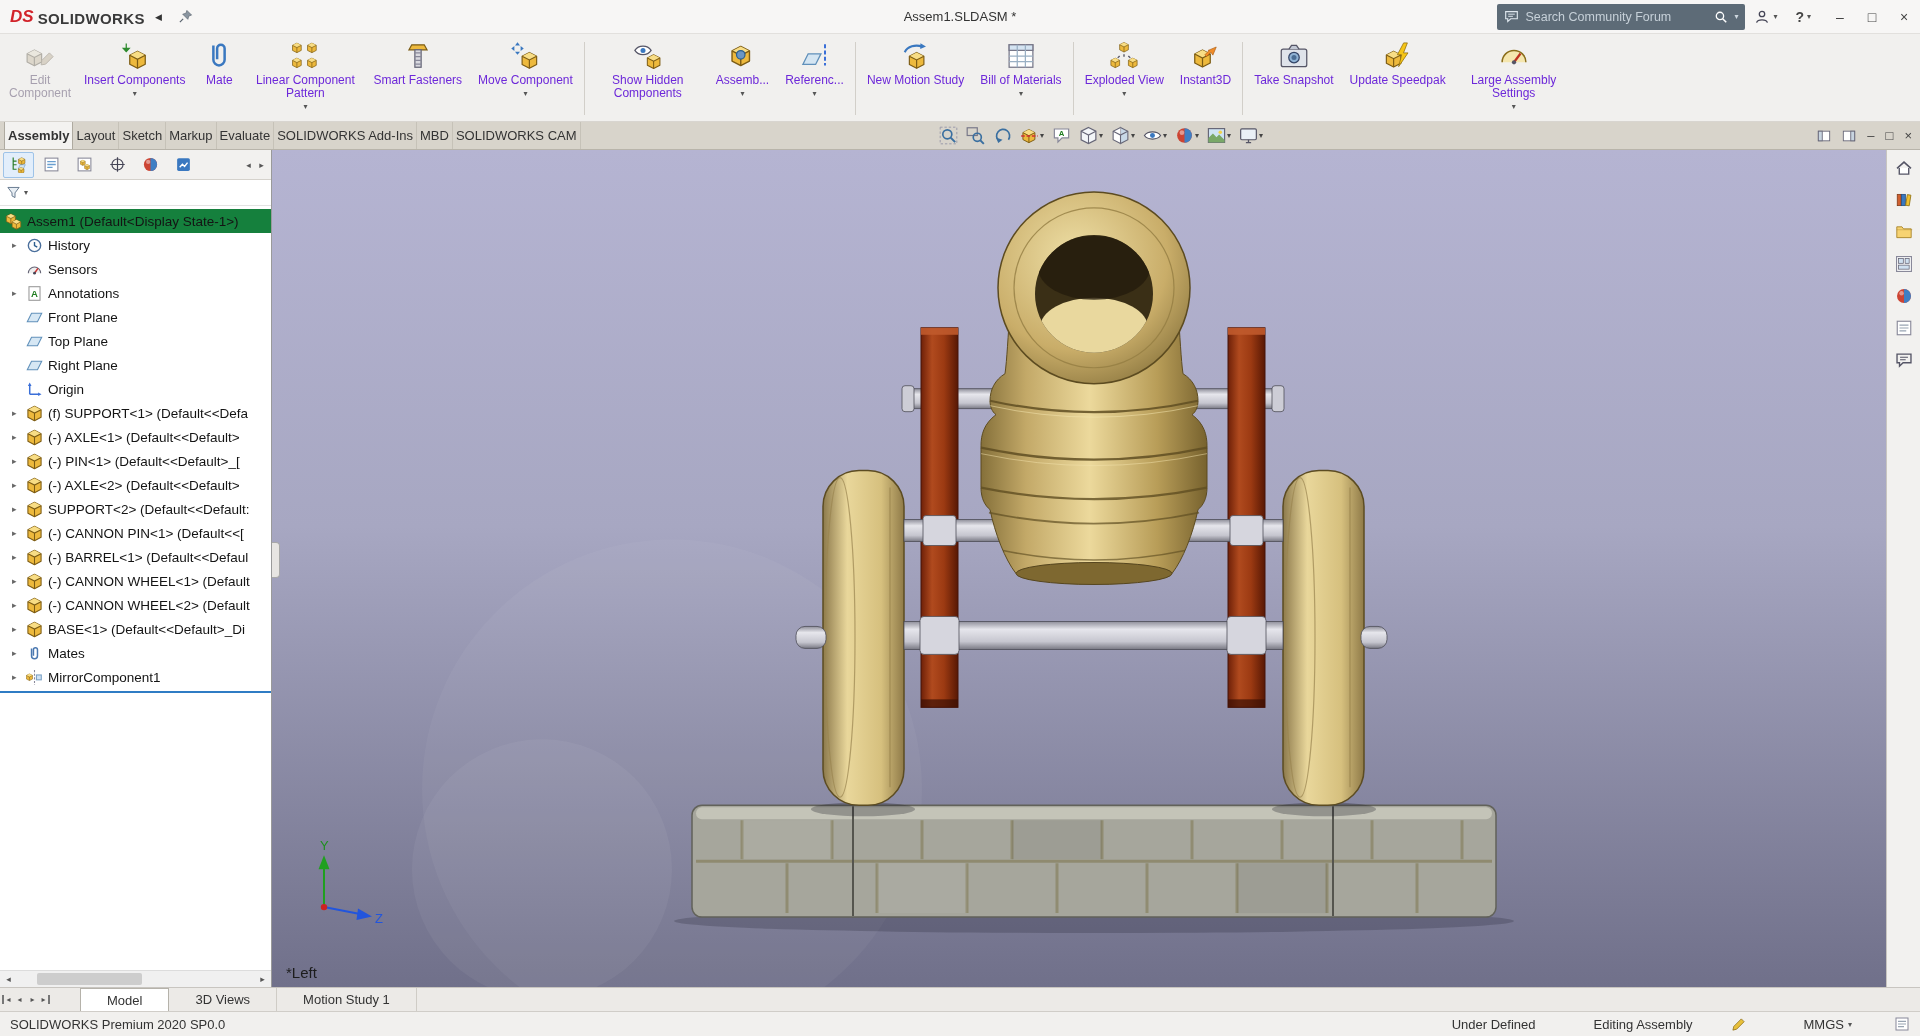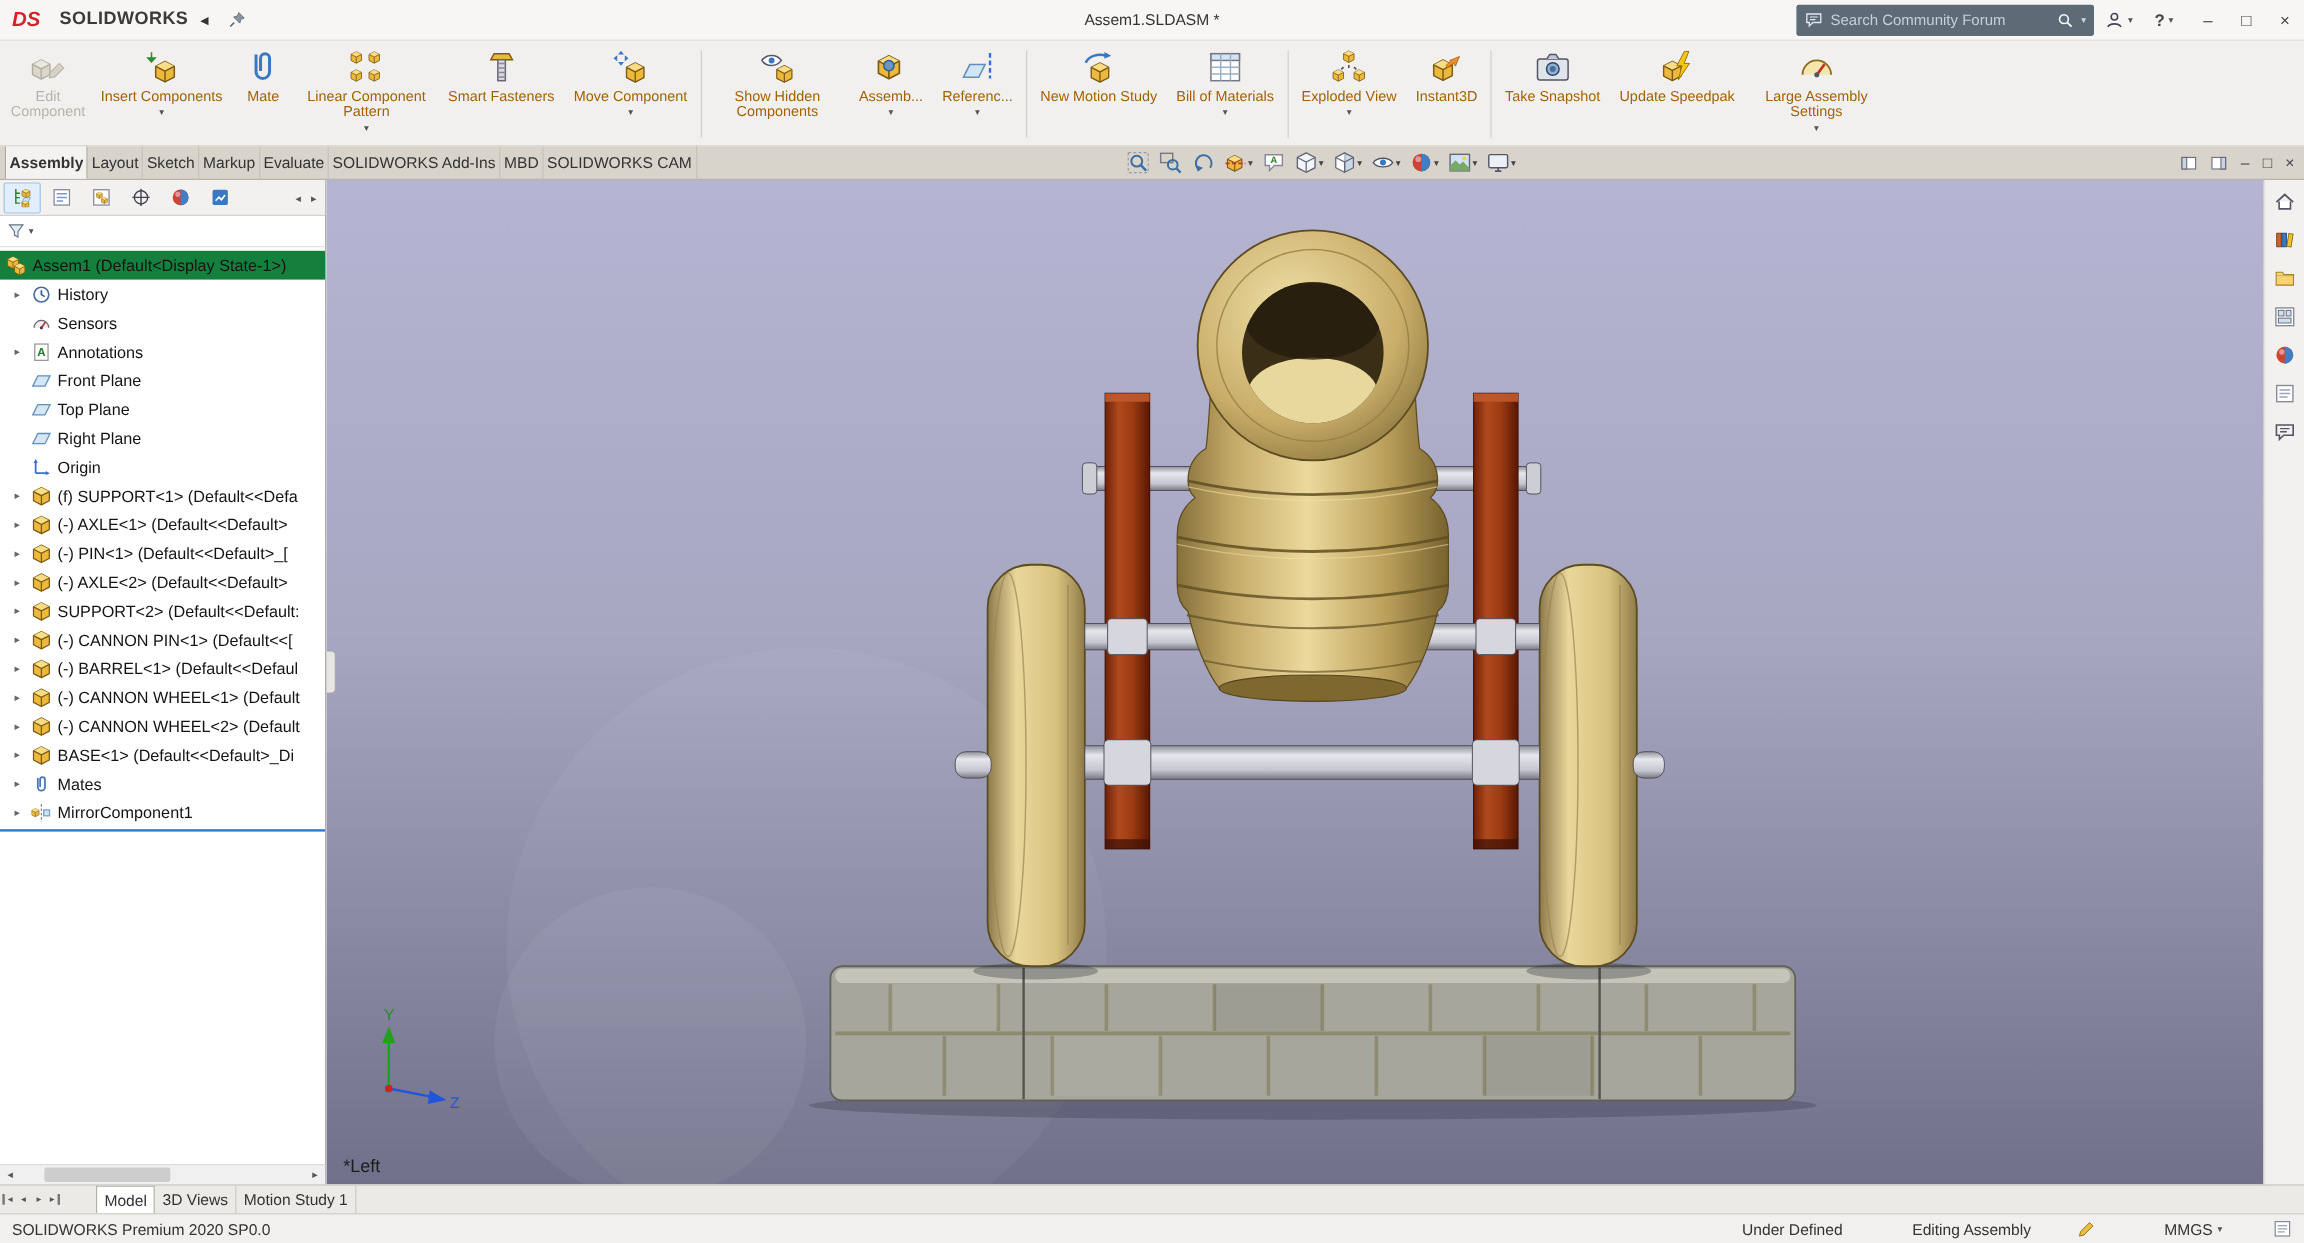--- a/index.html
+++ b/index.html
@@ -2,21 +2,21 @@
 <html><head>
 <meta charset="utf-8">
 <style>
   *{margin:0;padding:0;box-sizing:border-box}
   html,body{overflow:hidden}
   body{width:1920px;height:1036px;font-family:"Liberation Sans",sans-serif;font-size:13px;color:#222;background:#fff}
   .app{position:relative;width:1920px;height:1036px;display:flex;flex-direction:column;background:#f1f0ee}
 
   
   .titlebar{height:34px;background:#f7f6f5;display:flex;align-items:center;padding-left:10px;border-bottom:1px solid #e2e0dd;position:relative;flex:none}
-  .brand{display:flex;align-items:flex-start;gap:16px}
+  .brand{display:flex;align-items:flex-end;gap:4px}
   .brand-mark{color:#d2232a;font-weight:bold;font-style:italic;font-size:17px}
   .brand-text{font-weight:bold;font-size:15px;letter-spacing:.4px;color:#3a3a3a}
   .menu-collapse{font-size:9px;margin:0 10px;color:#333}
   .menubar{display:flex}
   .menu-item{padding:0 10px;line-height:34px;cursor:default}
   .pinsvg{width:15px;height:15px;margin-left:6px}
   .doc-title{position:absolute;left:50%;transform:translateX(-50%);font-size:13px;color:#333;white-space:nowrap}
   .tb-right{margin-left:auto;display:flex;align-items:center;height:100%}
   .searchbox{width:248px;height:26px;background:#5d6b77;border-radius:2px;display:flex;align-items:center;padding:0 7px;gap:6px}
   .s-chat{width:15px;height:15px;color:#dfe7ee;flex:none}
@@ -28,21 +28,21 @@
   .tb-btn svg{width:16px;height:16px}
   .help-q{font-weight:bold;color:#444;font-size:14px}
   .win-btns{display:flex;height:100%;margin-left:4px}
   .win-btn{width:32px;height:100%;display:flex;align-items:center;justify-content:center;font-size:14px;color:#444}
 
   
   .ribbon{height:88px;background:#f1f0ee;display:flex;align-items:stretch;padding:2px 4px 0;border-bottom:1px solid #d8d5d0;flex:none}
   .rb-btn{display:flex;flex-direction:column;align-items:center;padding:5px 8px 2px;max-width:120px;min-width:52px;text-align:center}
   .rb-btn.narrow{max-width:72px}
   .rb-icon{width:30px;height:30px;flex:none}
-  .rb-label{font-size:12px;line-height:13px;margin-top:3px;color:#a16207}
+  .rb-label{font-size:12px;line-height:13px;margin-top:3px;color:#6d28d9}
   .rb-caret{font-size:8px;color:#555;margin-top:2px}
   .rb-btn.disabled{opacity:.45;filter:grayscale(.8)}
   .vsep{width:1px;background:#d2cfc9;margin:6px 3px;flex:none}
 
   
   .tabrow{height:28px;background:#d8d4cb;display:flex;align-items:stretch;position:relative;border-bottom:1px solid #b8b4aa;flex:none}
   .cmd-tabs{display:flex;align-items:stretch;padding-left:4px}
   .cmd-tab{padding:0 3px;line-height:27px;font-size:13px;color:#333;border-right:1px solid #c6c2b8;white-space:nowrap}
   .cmd-tab.active{background:#f3f2f0;font-weight:bold;border:1px solid #aeaaa0;border-top:none;border-bottom:none}
   .headsup{position:absolute;left:936px;top:2px;display:flex;align-items:center;gap:2px}
@@ -88,21 +88,21 @@
   .tp-btn{width:28px;height:25px;display:flex;align-items:center;justify-content:center;color:#556}
   .tp-icon{width:18px;height:18px}
 
   
   .doc-tabs{height:24px;background:#eceae7;display:flex;align-items:stretch;border-top:1px solid #c8c5c0;padding-left:2px;flex:none}
   .dt-nav{display:flex;align-items:center}
   .dt-nav span{width:13px;text-align:center;font-size:8px;color:#555}
   .dt-nav .barL{border-left:2px solid #777;width:11px}
   .dt-nav .barR{border-right:2px solid #777;width:11px}
   .dt-tabs{display:flex;margin-left:30px}
-  .doc-tab{padding:0 6px;line-height:23px;font-size:13px;color:#333;border-right:1px solid #cfccc6;white-space:nowrap}
+  .doc-tab{padding:0 26px;line-height:23px;font-size:13px;color:#333;border-right:1px solid #cfccc6;white-space:nowrap}
   .doc-tab.active{background:#fff;border:1px solid #b5b2aa;border-bottom:none}
 
   
   .statusbar{height:25px;background:#f1f0ee;border-top:1px solid #d0cdc8;display:flex;align-items:center;padding:0 10px;font-size:13px;color:#333;flex:none}
   .sb-item{white-space:nowrap}
   .sb-units{display:flex;align-items:center;gap:4px}
   .sb-penc{width:15px;height:15px}
   .sb-cp{width:16px;height:16px}
 </style>
 </head>

